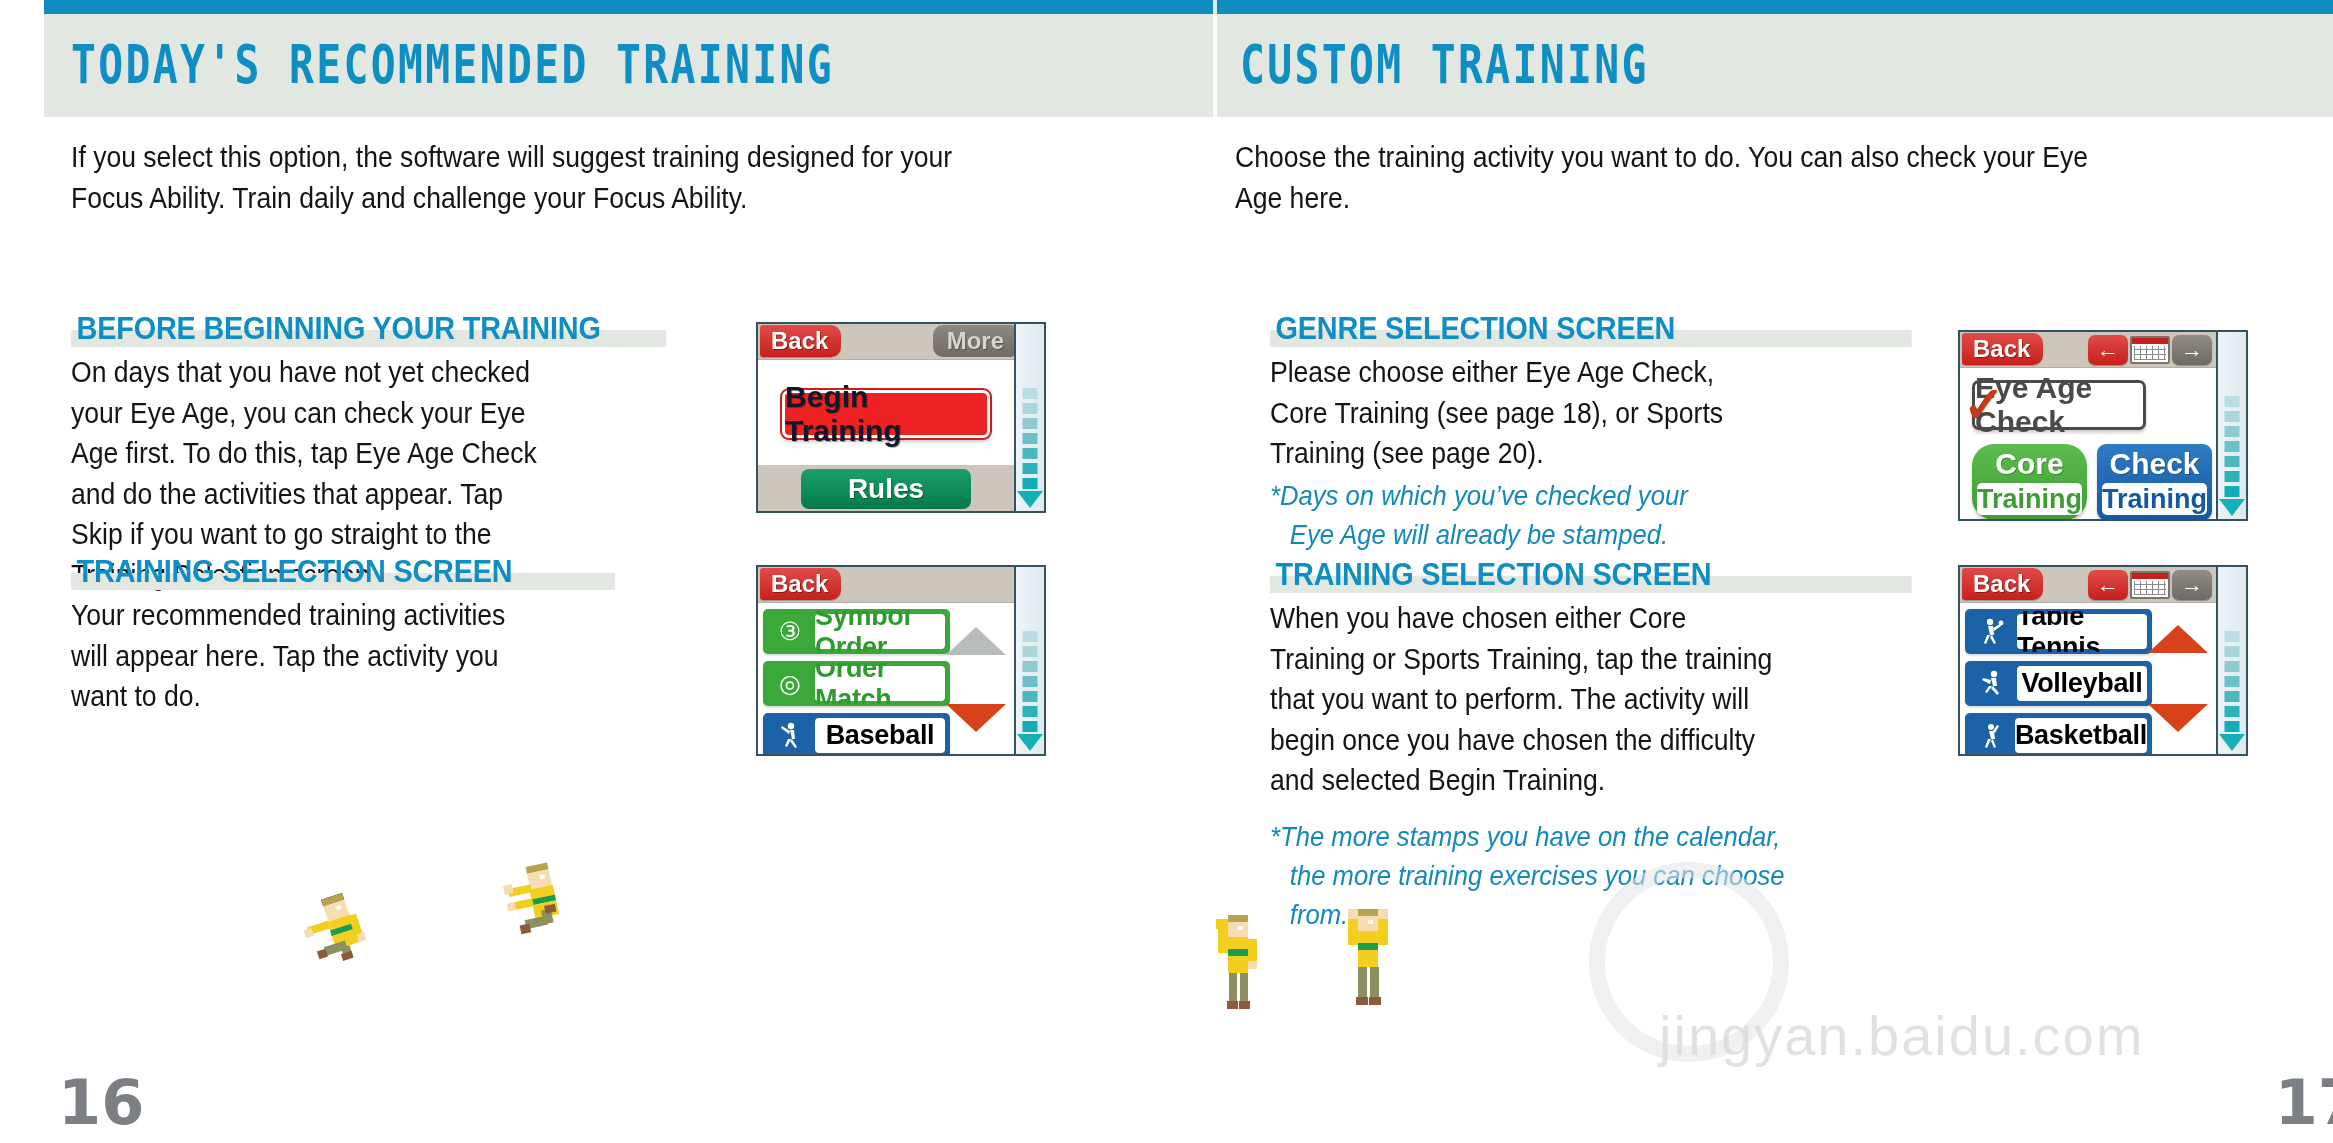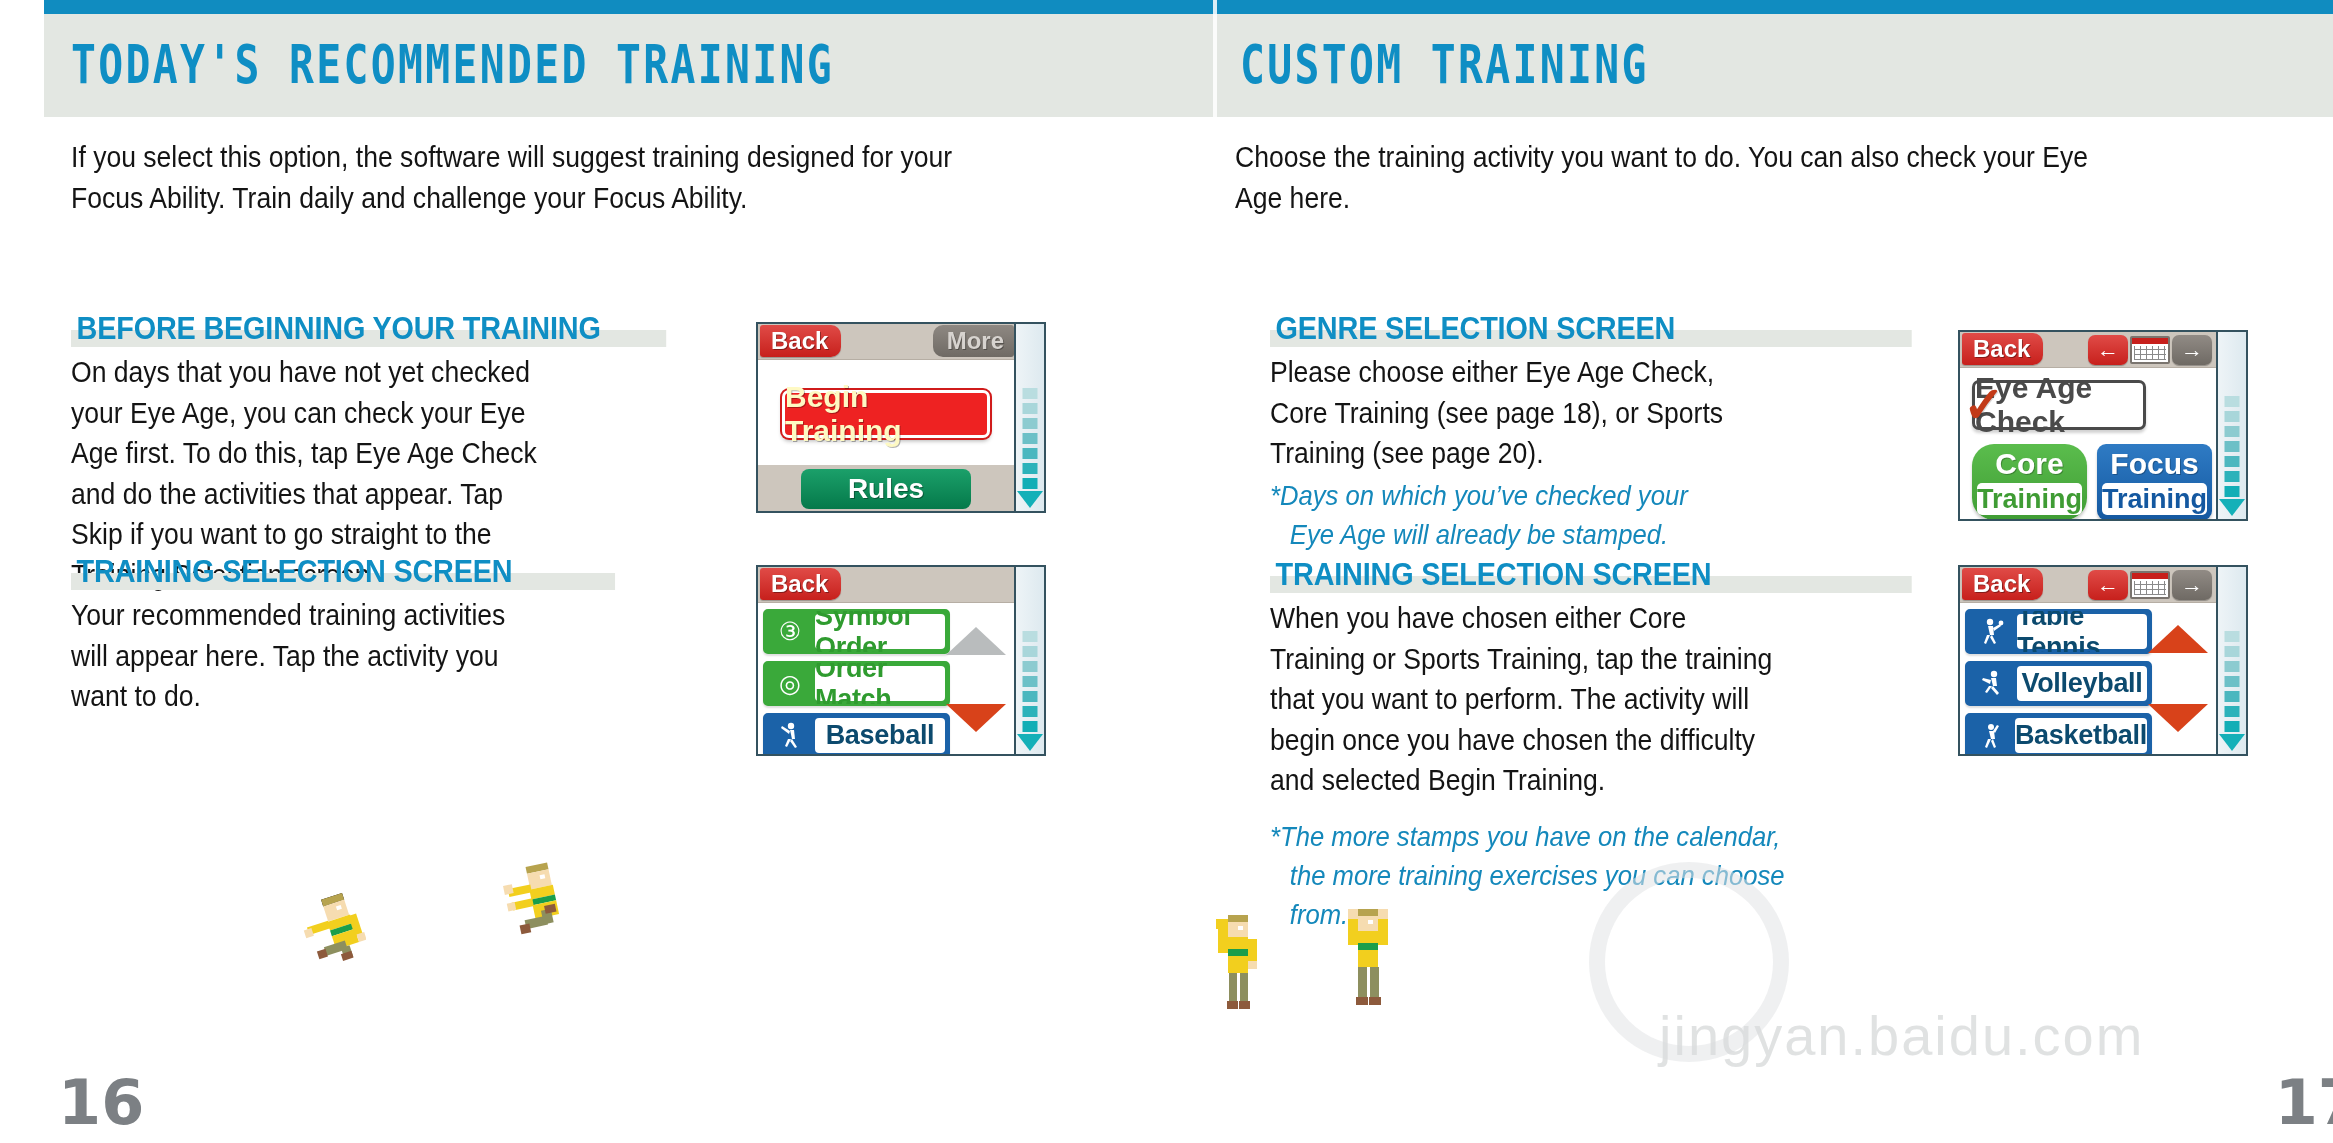--- a/index.html
+++ b/index.html
@@ -67,41 +67,41 @@
       position:relative; }
   .cal-icon:before { content:""; position:absolute; left:0; right:0; top:0; height:6px; background:#c7201c; }
   .cal-icon:after { content:""; position:absolute; left:2px; right:2px; top:8px; bottom:2px;
       background:
         repeating-linear-gradient(90deg,#8a8a8a 0 1px,transparent 1px 6px),
         repeating-linear-gradient(0deg,#8a8a8a 0 1px,transparent 1px 5px); }
 
   
   .big-btn { position:absolute; left:50%; transform:translateX(-50%); background:#ee2222;
       border:3px solid #fff; border-radius:7px; box-shadow:0 0 0 2px #d01b1b, 0 3px 4px rgba(0,0,0,.3);
-      color:#fef9c3; font-size:30px; font-weight:bold; text-shadow:1px 1px 0 rgba(0,0,0,.3);
+      color:#0f172a; font-size:30px; font-weight:bold; text-shadow:1px 1px 0 rgba(0,0,0,.3);
       display:flex; align-items:center; justify-content:center; }
   .bottombar { position:absolute; left:0; right:0; bottom:0; height:46px; background:#cdc6bd; }
   .rules-btn { position:absolute; left:50%; transform:translateX(-50%); bottom:2px;
       width:170px; height:40px; background:linear-gradient(#1ba06a,#05794a); border-radius:8px;
       color:#fff; font-size:28px; font-weight:bold; text-shadow:1px 1px 0 rgba(0,0,0,.35);
       display:flex; align-items:center; justify-content:center; }
 
   
   .list { position:absolute; left:5px; right:64px; top:42px; }
   .row { position:relative; height:45px; margin-bottom:7px; border-radius:5px;
       box-shadow:0 2px 2px rgba(0,0,0,.13); display:flex; align-items:stretch; overflow:hidden; }
   .row .ico { width:50px; display:flex; align-items:center; justify-content:center;
       color:#fff; font-size:25px; }
   .row .lbl { flex:1; background:#fff; margin:3px 3px 3px 0; border-radius:4px;
       display:flex; align-items:center; justify-content:center;
       font-size:27px; font-weight:bold; letter-spacing:-.3px; }
   .row.green { background:#3aa93a; border:2px solid #3aa93a; }
   .row.green .lbl { color:#2f9b2f; }
   .row.blue { background:#1b62a8; border:2px solid #1b62a8; }
-  .row.blue .lbl { color:#0c4a6e; }
+  .row.blue .lbl { color:#000000; }
 
   .tri { position:absolute; width:0; height:0; }
   .tri.up { border-left:30px solid transparent; border-right:30px solid transparent; }
   .tri.down { border-left:30px solid transparent; border-right:30px solid transparent; }
 
   
   .eyerow { position:absolute; left:12px; right:70px; top:48px; height:50px;
       background:#fff; border:3px solid #4a4a4a; border-radius:7px;
       display:flex; align-items:center; justify-content:center;
       font-size:30px; font-weight:bold; color:#4a4a4a; box-shadow:0 3px 3px rgba(0,0,0,.18); }
@@ -315,21 +315,21 @@
         <div class="eyerow">
           <div class="checkmark">✓</div>
           <span>Eye Age Check</span>
         </div>
         <div class="genre-btns">
           <div class="gbtn green">
             <div class="t1">Core</div>
             <div class="t2">Training</div>
           </div>
           <div class="gbtn blue">
-            <div class="t1">Focus</div>
+            <div class="t1">Check</div>
             <div class="t2">Training</div>
           </div>
         </div>
       </div>
       <div class="scroll">
         <div class="sq" style="bottom:112px; background:#b9dde0;"></div>
         <div class="sq" style="bottom:97px;  background:#a8d6da;"></div>
         <div class="sq" style="bottom:82px;  background:#8ccbd0;"></div>
         <div class="sq" style="bottom:67px;  background:#6cc0c7;"></div>
         <div class="sq" style="bottom:52px;  background:#4bb7bf;"></div>

